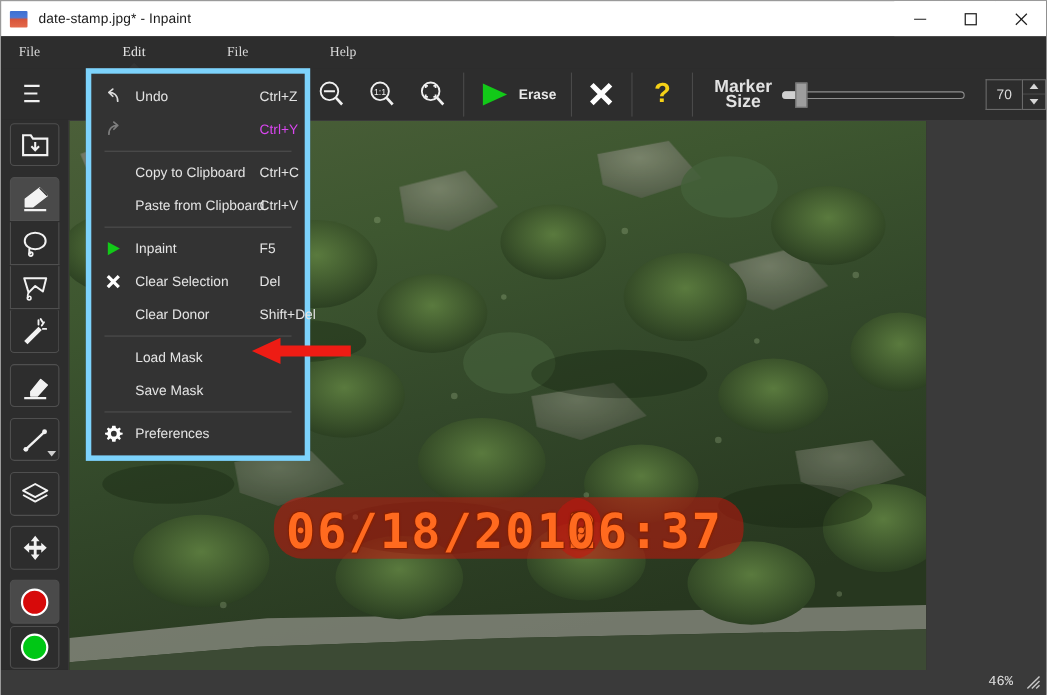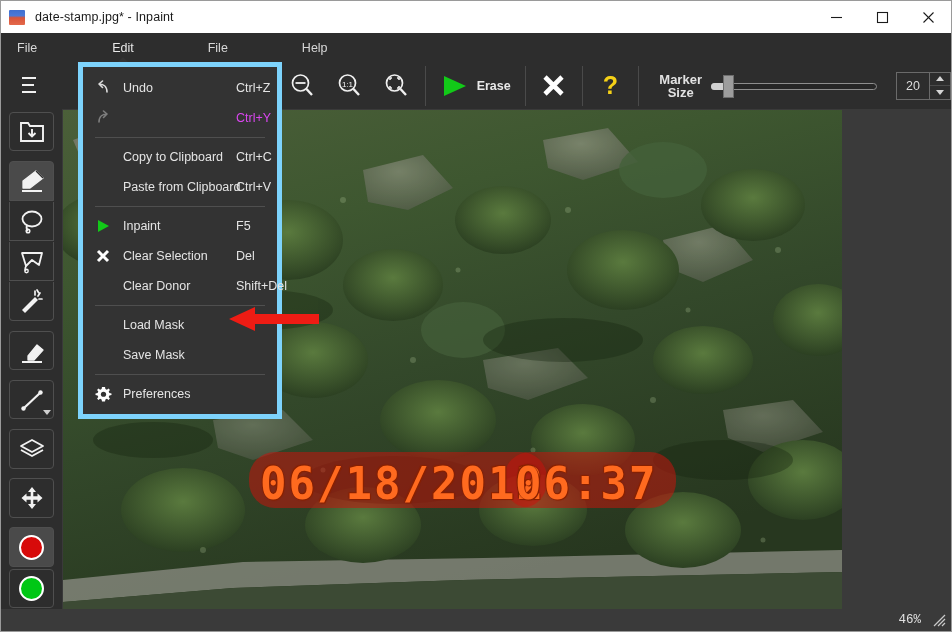--- a/index.html
+++ b/index.html
@@ -51,20 +51,21 @@
     position: absolute; left: 0; top: 32px;
     width: 950px; height: 29px;
     background: #2d2d2d;
     display: flex; align-items: center;
   }
   .menu-item {
     font-size: 12.5px; color: #d8d8d8;
     padding: 0 6px; height: 29px;
     display: flex; align-items: center;
     white-space: nowrap;
+    font-family: Liberation Serif, serif;
   }
   .menu-item.m-file { margin-left: 10px; }
   .menu-item.m-edit { margin-left: 63px; color: #e9e9e9; position: relative; }
   .menu-item.m-view { margin-left: 62px; }
   .menu-item.m-help { margin-left: 62px; }
   .menu-arrow {
     position: absolute; bottom: -1px; left: 50%;
     transform: translateX(-50%);
     width: 0; height: 0;
     border-left: 6px solid transparent;
@@ -91,21 +92,21 @@
   }
   .tb-btn.wide { padding: 0 8px; gap: 7px; }
   .tb-label { font-size: 12.5px; font-weight: bold; color: #e8e8e8; }
   .tb-qmark { font-size: 25px; font-weight: bold; color: #f5d117; line-height: 1; }
 
   .marker-wrap {
     display: flex; align-items: center; gap: 9px;
     margin-left: 14px; flex: none;
   }
   .marker-label {
-    font-size: 13px; font-weight: bold; color: #e2e2e2;
+    font-size: 16px; font-weight: bold; color: #e2e2e2;
     line-height: 13px; text-align: center;
   }
   .slider {
     position: relative;
     width: 166px; height: 14px;
     flex: none;
   }
   .slider-track {
     position: absolute; top: 4px; left: 0;
     width: 166px; height: 7px;
@@ -374,21 +375,21 @@
       <div class="marker-label">
         <div>Marker</div>
         <div>Size</div>
       </div>
       <div class="slider">
         <div class="slider-track"></div>
         <div class="slider-fill"></div>
         <div class="slider-handle"></div>
       </div>
       <div class="spin">
-        <div class="spin-value">20</div>
+        <div class="spin-value">70</div>
         <div class="spin-arrows">
           <div class="spin-up">
               <span class="tri-up"></span>
             </div>
           <div class="spin-down">
               <span class="tri-dn"></span>
             </div>
         </div>
       </div>
     </div>

